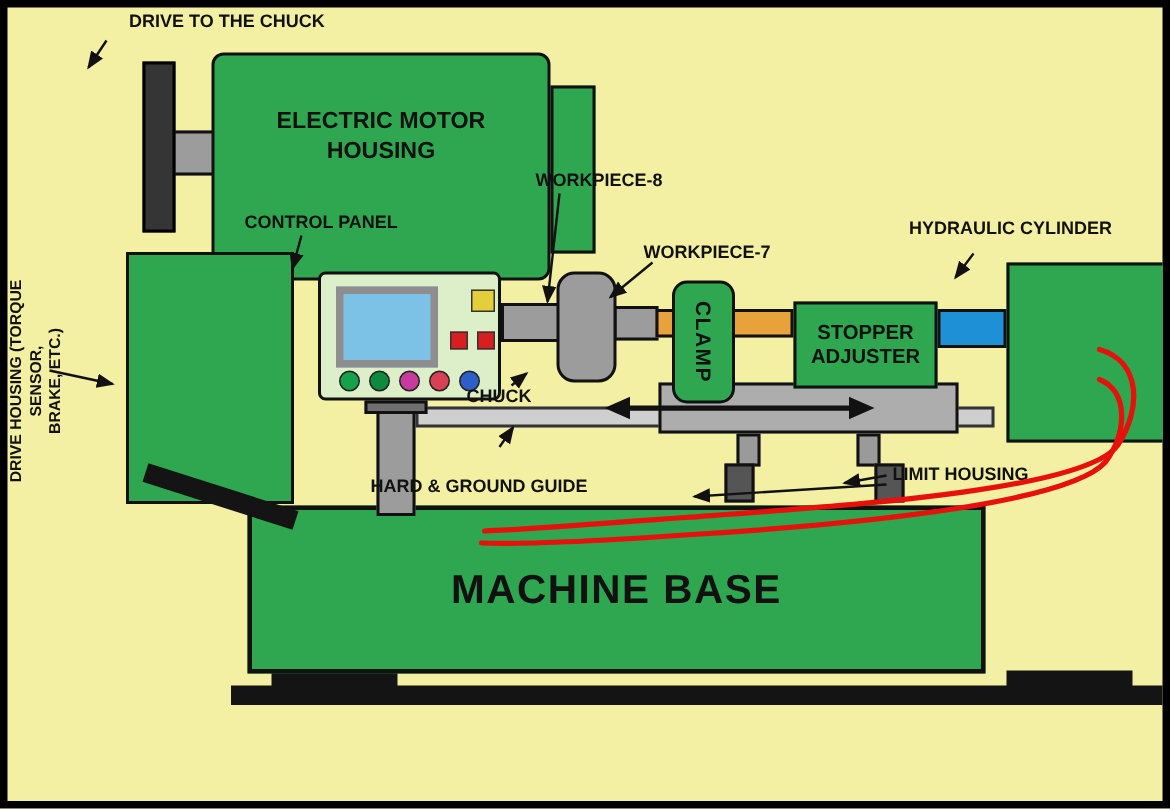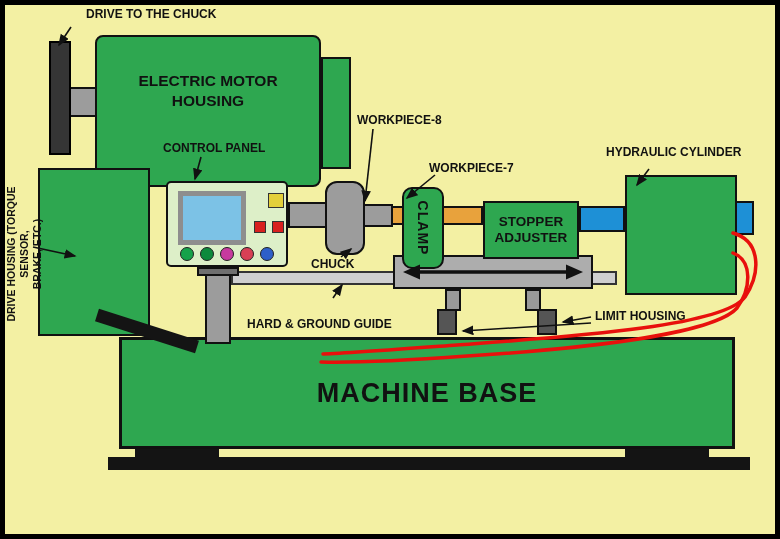--- a/index.html
+++ b/index.html
@@ -2,21 +2,21 @@
 <html style="--background: #F3F0A3; --machine-green: #2EA750; --panel-green: #DDEFC8; --screen-blue: #7CC2E6; --shaft-gray: #9C9C9C; --workpiece-orange: #E8A23C; --hydraulic-blue: #1E90D6; --hose-red: #E8100C; --ink: #111111;"><head>
 <meta charset="utf-8">
 <style>
   html,body{margin:0;padding:0;background:#888;}
   .canvas{
     position:relative;width:780px;height:539px;box-sizing:border-box;
     background:var(--background,#F3F0A3);
     border:5px solid #000;overflow:hidden;
     font-family:"Liberation Sans",sans-serif;color:#111;
   }
-  .abs{position:absolute;box-sizing:border-box;}
+  .abs{position:absolute;box-sizing:border-box;margin-left:46px;}
   .label{position:absolute;font-weight:bold;font-size:12px;color:#111;white-space:nowrap;z-index:40;}
   .green{background:var(--machine-green,#2EA750);border:2.5px solid #111;}
   .gray{background:var(--shaft-gray,#9C9C9C);border:2px solid #111;}
 
   
   .coupling{left:44px;top:36px;width:22px;height:114px;background:#353535;border:2px solid #000;z-index:3;}
   .shaft-left{left:62px;top:82px;width:36px;height:30px;z-index:2;}
 
   
   .motor-housing{left:90px;top:30px;width:226px;height:152px;border-radius:8px;z-index:4;}
@@ -75,21 +75,21 @@
   .guide-label{left:242px;top:295px;margin-top:17px;}
   .limit-label{left:590px;top:304px;}
 
   
   .l-dtc{left:36px;top:2px;margin-left:45px;}
   .l-wp1{left:352px;top:108px;}
   .l-wp2{left:424px;top:156px;}
   .l-hyd{left:601px;top:140px;}
 
   
-  .base{left:114px;top:332px;width:616px;height:112px;border-width:3px;z-index:2;
+  .base{left:114px;top:332px;width:492px;height:112px;border-width:3px;z-index:2;
     display:flex;align-items:center;justify-content:center;}
   .base-text{font-weight:bold;font-size:27px;letter-spacing:1px;}
   .foot{top:442px;width:84px;height:16px;background:#141414;z-index:1;}
   .fl{left:130px;} .fr{left:620px;}
   .floor{left:103px;top:452px;width:642px;height:13px;background:#141414;z-index:1;}
 
   
   .title-wrap{position:absolute;left:0;right:0;top:468px;text-align:center;z-index:45;}
   .title{display:inline-block;font-size:35px;font-weight:bold;letter-spacing:.5px;
     border-bottom:4px solid #000;padding:0 10px 3px;}

